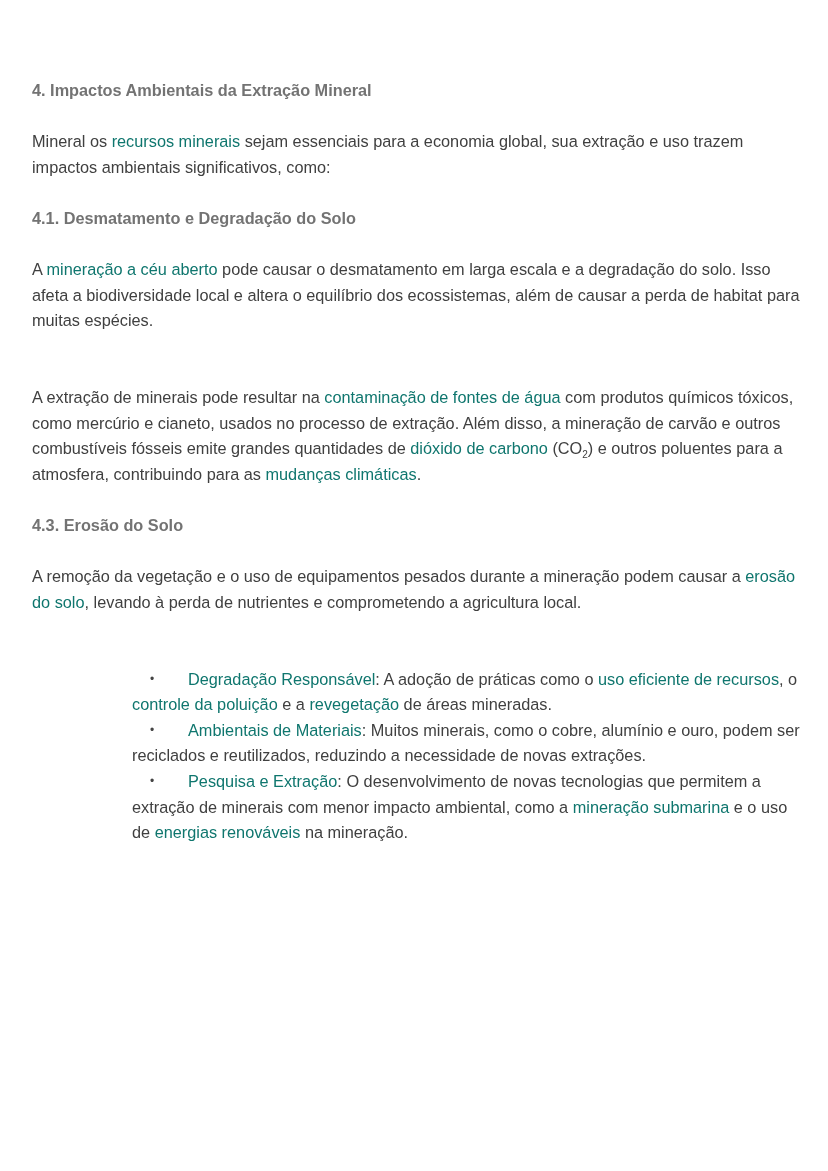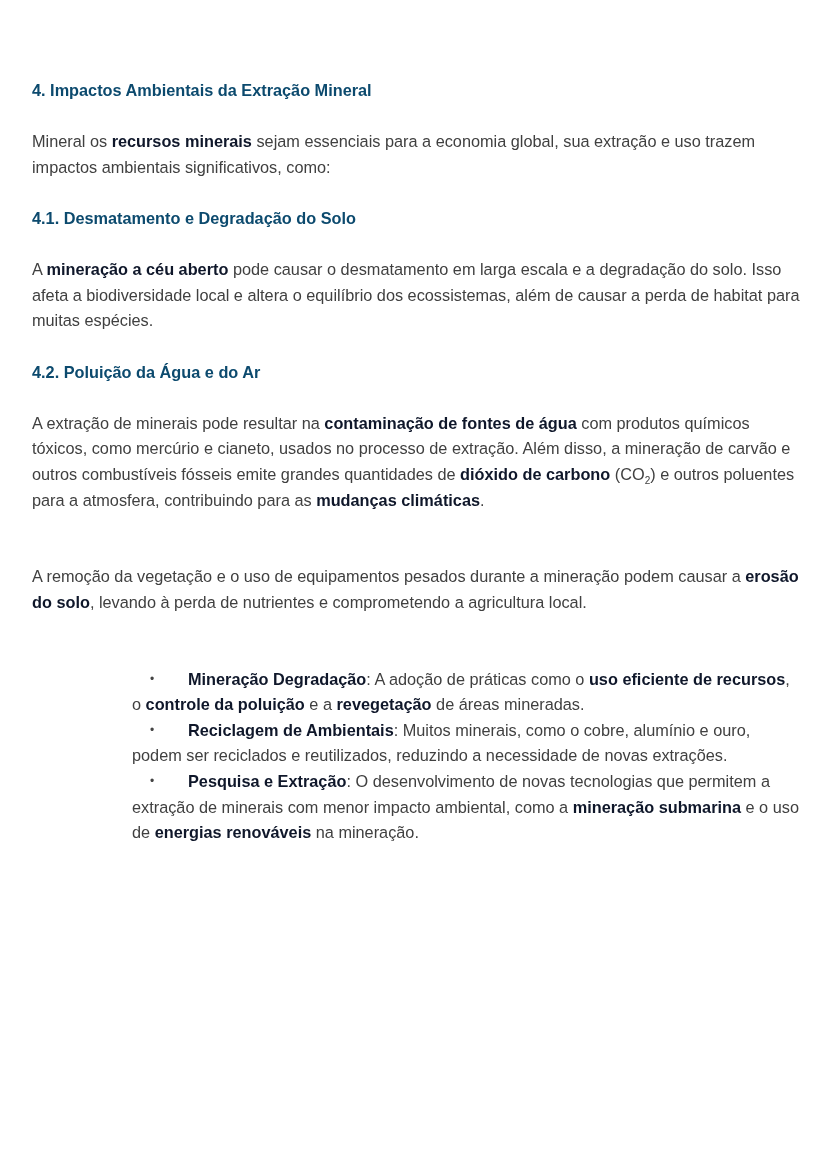--- a/index.html
+++ b/index.html
@@ -18,28 +18,28 @@
     .page {
       position: absolute;
       left: 32px;
       top: 78px;
       width: 770px;
       font-size: 16.3px;
       line-height: 25.6px;
     }
     .heading {
       font-weight: bold;
-      color: #0c4a6e;
+      color: #737373;
       margin: 0;
     }
     .para {
       margin: 0;
     }
     .gap { height: 25.6px; }
-    b { color: #0f172a; font-weight: bold; }
+    b { color: #0f766e; font-weight: normal; }
     .li-item {
       position: relative;
       margin-left: 100px;
     }
     .li-item .first {
       display: block;
       text-indent: 56px;
     }
     .bullet {
       position: absolute;
@@ -58,39 +58,39 @@
   <p class="heading">4. Impactos Ambientais da Extração Mineral</p>
   <div class="gap"></div>
   <p class="para"><span>Mineral os </span><b>recursos minerais</b><span> sejam essenciais para a economia global, sua extração e uso trazem impactos ambientais significativos, como:</span></p>
   <div class="gap"></div>
 
   <p class="heading">4.1. Desmatamento e Degradação do Solo</p>
   <div class="gap"></div>
   <p class="para"><span>A </span><b>mineração a céu aberto</b><span> pode causar o desmatamento em larga escala e a degradação do solo. Isso afeta a biodiversidade local e altera o equilíbrio dos ecossistemas, além de causar a perda de habitat para muitas espécies.</span></p>
   <div class="gap"></div>
 
-  <p class="heading">4.2. Poluição da Água e do Ar</p>
   <div class="gap"></div>
   <p class="para"><span>A extração de minerais pode resultar na </span><b>contaminação de fontes de água</b><span> com produtos químicos tóxicos, como mercúrio e cianeto, usados no processo de extração. Além disso, a mineração de carvão e outros combustíveis fósseis emite grandes quantidades de </span><b>dióxido de carbono</b><span> (CO</span><sub>2</sub><span>) e outros poluentes para a atmosfera, contribuindo para as </span><b>mudanças climáticas</b><span>.</span></p>
   <div class="gap"></div>
 
+  <p class="heading">4.3. Erosão do Solo</p>
   <div class="gap"></div>
   <p class="para"><span>A remoção da vegetação e o uso de equipamentos pesados durante a mineração podem causar a </span><b>erosão do solo</b><span>, levando à perda de nutrientes e comprometendo a agricultura local.</span></p>
   <div class="gap"></div>
 
   <div class="gap"></div>
 
   <div class="li-item">
     <span class="bullet">•</span>
-    <span class="first"><b>Mineração Degradação</b><span>: A adoção de práticas como o </span><b>uso eficiente de recursos</b><span>, o </span><b>controle da poluição</b><span> e a </span><b>revegetação</b><span> de áreas mineradas.</span></span>
+    <span class="first"><b>Degradação Responsável</b><span>: A adoção de práticas como o </span><b>uso eficiente de recursos</b><span>, o </span><b>controle da poluição</b><span> e a </span><b>revegetação</b><span> de áreas mineradas.</span></span>
   </div>
 
   <div class="li-item">
     <span class="bullet">•</span>
-    <span class="first"><b>Reciclagem de Ambientais</b><span>: Muitos minerais, como o cobre, alumínio e ouro, podem ser reciclados e reutilizados, reduzindo a necessidade de novas extrações.</span></span>
+    <span class="first"><b>Ambientais de Materiais</b><span>: Muitos minerais, como o cobre, alumínio e ouro, podem ser reciclados e reutilizados, reduzindo a necessidade de novas extrações.</span></span>
   </div>
 
   <div class="li-item">
     <span class="bullet">•</span>
     <span class="first"><b>Pesquisa e Extração</b><span>: O desenvolvimento de novas tecnologias que permitem a extração de minerais com menor impacto ambiental, como a </span><b>mineração submarina</b><span> e o uso de </span><b>energias renováveis</b><span> na mineração.</span></span>
   </div>
 
 </div>
 
 </body></html>

